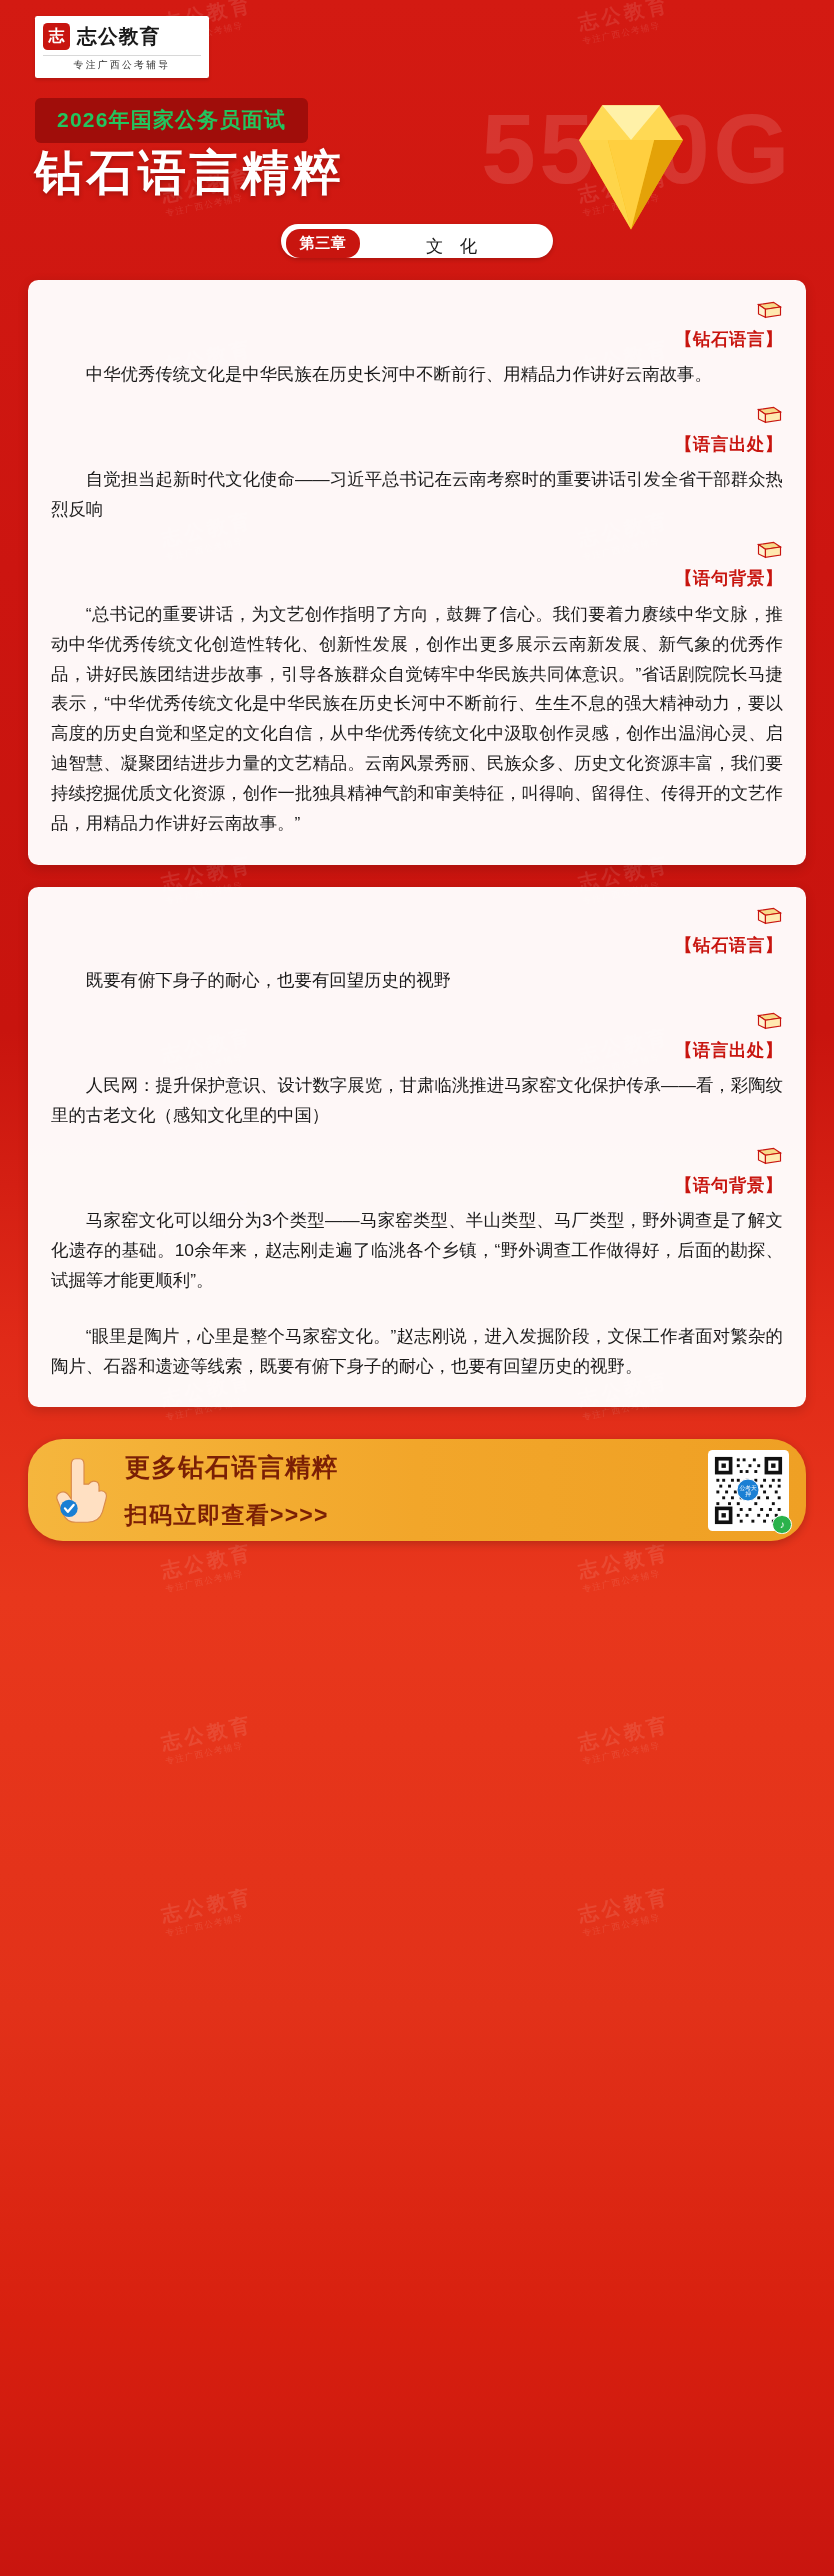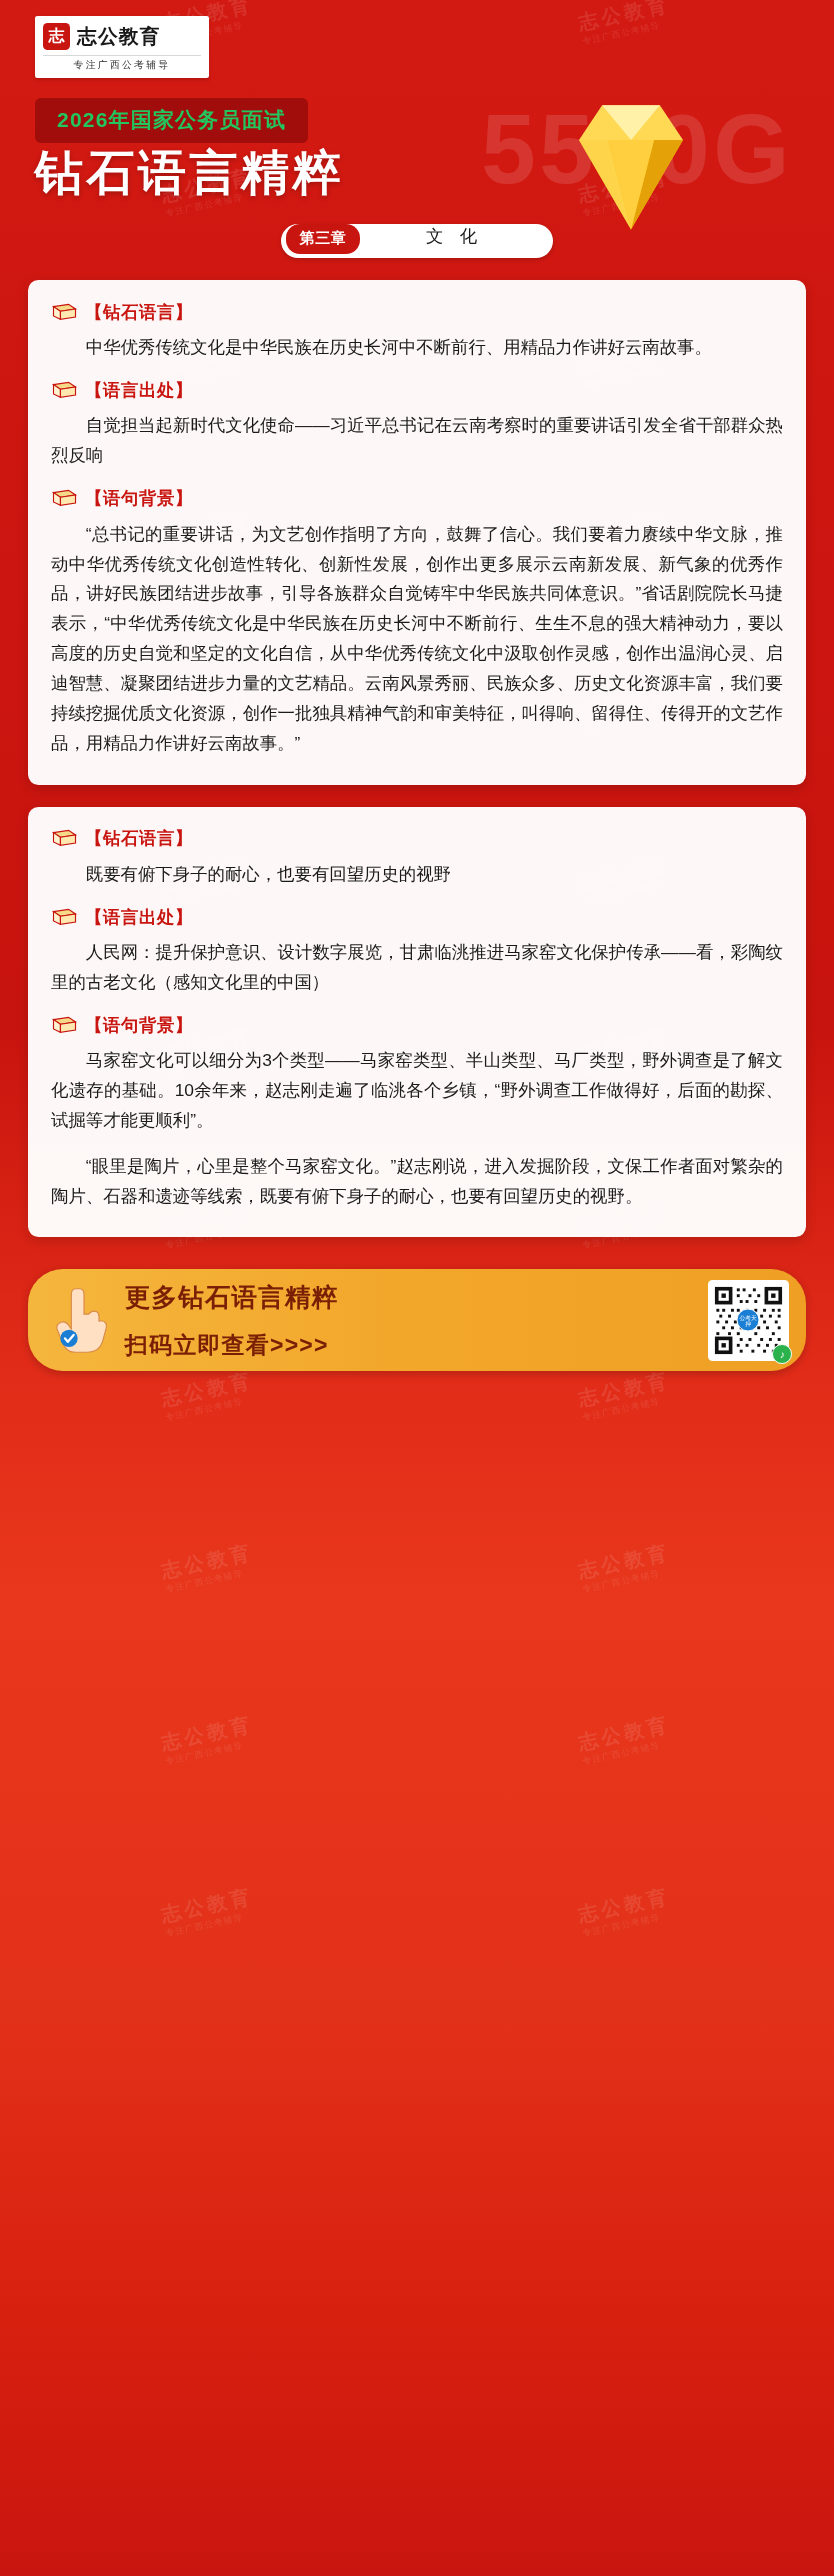--- a/index.html
+++ b/index.html
@@ -102,21 +102,21 @@
   
   .chapter {
     position: relative;
     z-index: 2;
     margin: 25.5px auto 0 auto;
     width: 272px;
     background: #ffffff;
     border-radius: 17.4px;
     height: 34px;
     display: flex;
-    align-items: flex-start;
+    align-items: flex-end;
     padding: 0 4.6px;
     box-shadow: 0 1.7px 4.6px rgba(0,0,0,.18);
   }
   .chapter-tag {
     background: #c8150f; color: #fff;
     border-radius: 14px;
     font-size: 15px; font-weight: bold;
     padding: 5.2px 14px;
     letter-spacing: 0.6px;
   }
@@ -134,41 +134,42 @@
     position: relative;
     z-index: 2;
     margin: 22px 28px 0 28px;
     background: rgba(255,255,255,.97);
     border-radius: 10.4px;
     padding: 19.7px 23px 25.5px 23px;
     box-shadow: 0 3.5px 10.4px rgba(0,0,0,.15);
   }
   .sec-head {
     display: flex;
-    align-items: center;
+    align-items: flex-end;
     gap: 7px;
     margin-top: 15px;
+    flex-direction: column;
   }
   .sec-head:first-child { margin-top: 0; }
   .scroll-icon { width: 27px; height: 19.7px; flex: none; }
   .sec-title {
     color: #c8150f;
     font-size: 17.4px;
     font-weight: bold;
     letter-spacing: 0.6px;
   }
   .para {
     margin-top: 9.3px;
     font-size: 17.4px;
     line-height: 1.72;
     color: #1a1a1a;
     text-indent: 2em;
     text-align: justify;
   }
-  .para + .para { margin-top: 16px; }
+  .para + .para { margin-top: 26px; }
 
   
   .footer {
     position: relative;
     z-index: 2;
     margin: 32px 28px 23px 28px;
     background: linear-gradient(90deg, #f5b63d 0%, #f2a62a 50%, #efa024 100%);
     border-radius: 35px;
     height: 102px;
     display: flex;

